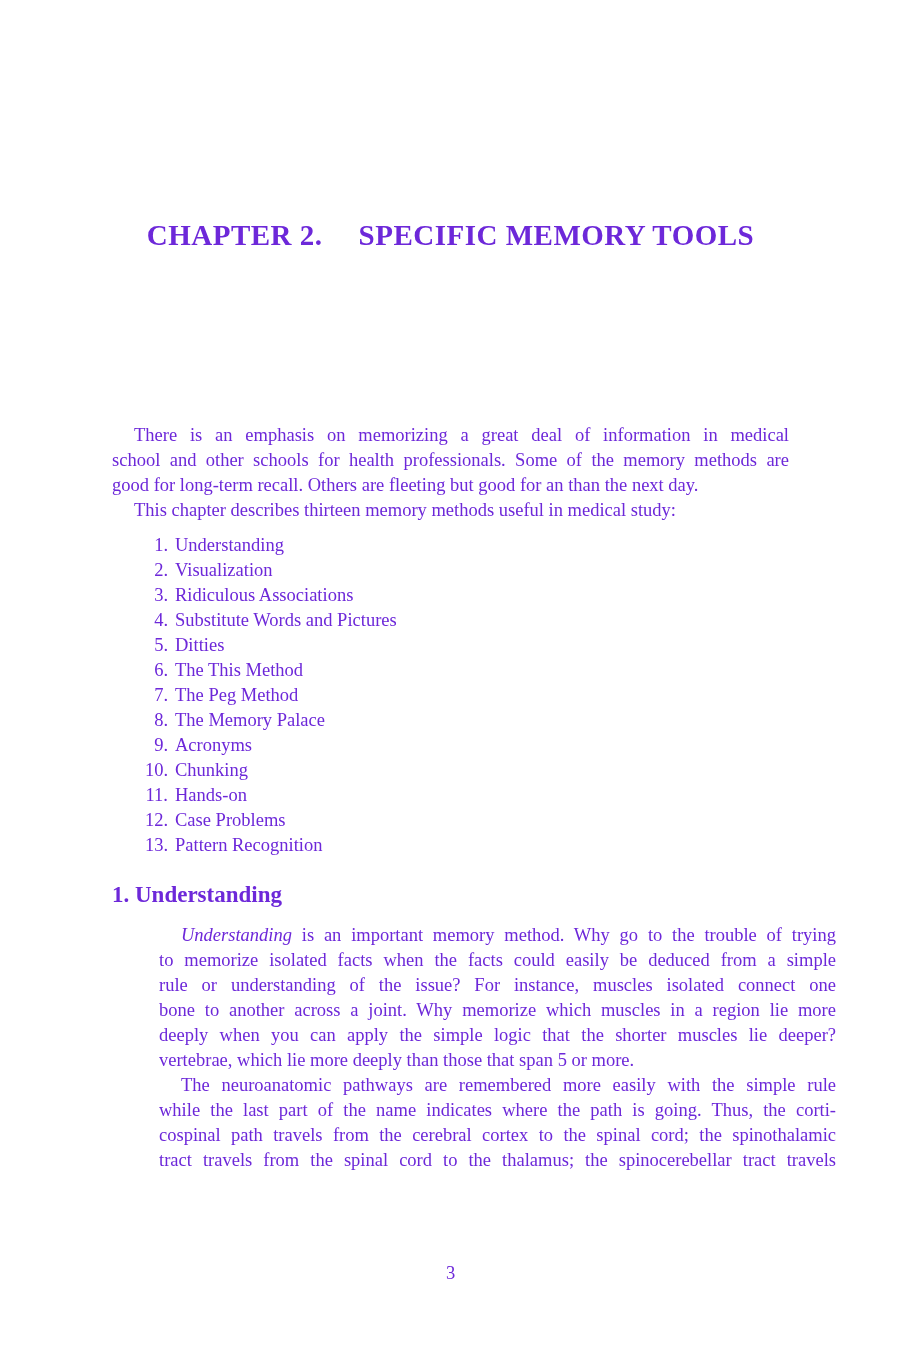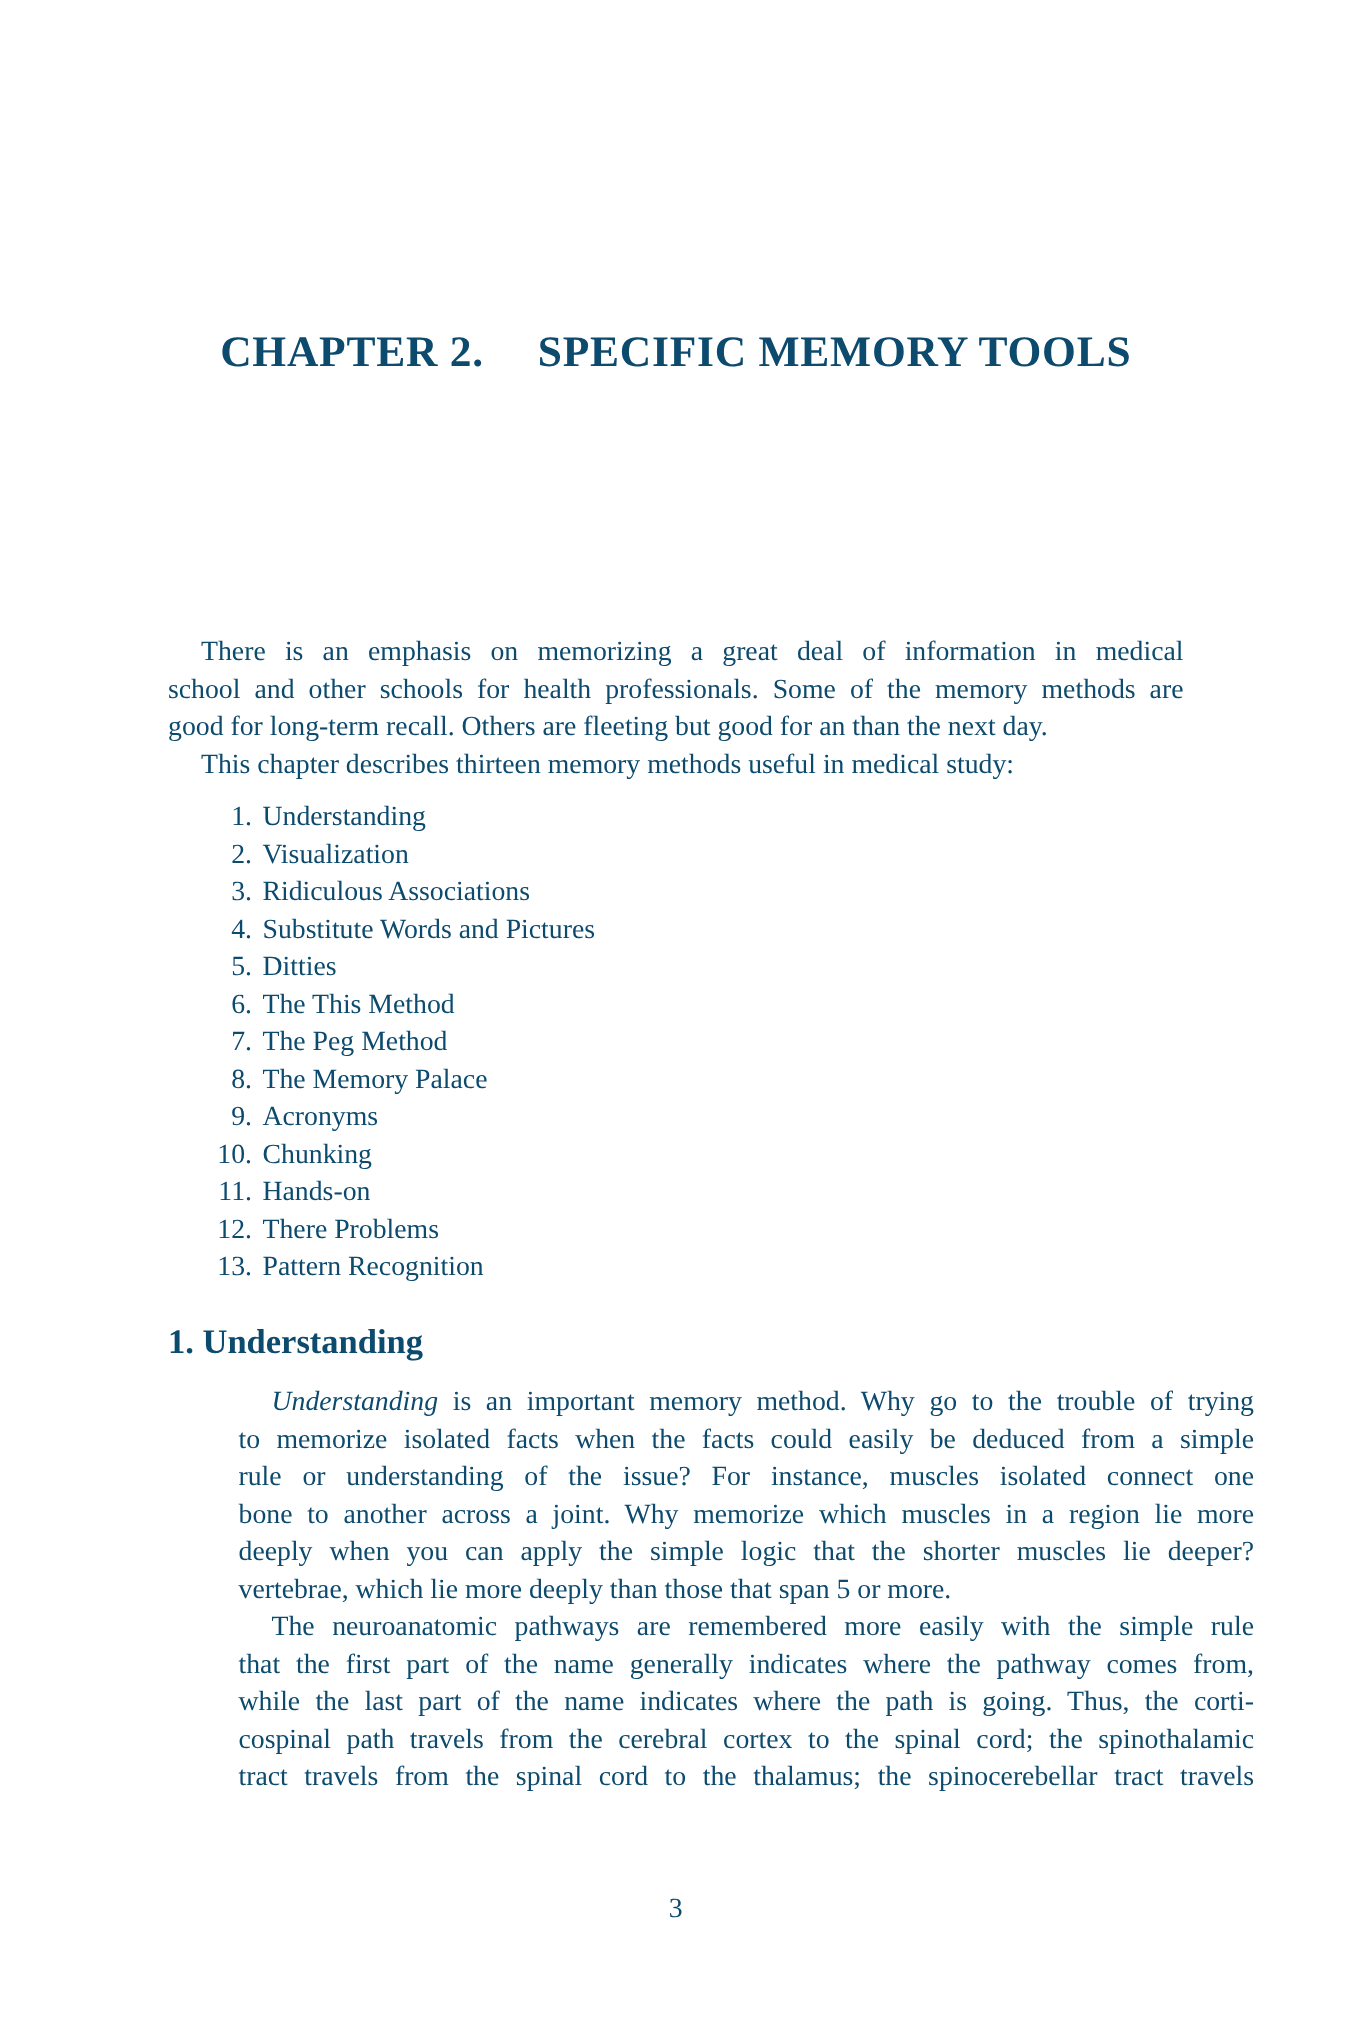--- a/index.html
+++ b/index.html
@@ -1,21 +1,21 @@
 <!DOCTYPE html>
 <html><head>
 <meta charset="utf-8">
 <style>
   html, body { margin: 0; padding: 0; background: #ffffff; }
   .page {
     position: relative;
     width: 901px;
     height: 1351px;
     background: #ffffff;
-    color: #0c4a6e;
+    color: #6d28d9;
     font-family: "Liberation Serif", "DejaVu Serif", serif;
     overflow: hidden;
   }
   .chapter-heading {
     position: absolute;
     top: 219px;
     left: 0;
     width: 100%;
     text-align: center;
     font-weight: bold;
@@ -102,38 +102,37 @@
     <div class="list-row"><span class="num">2.</span><span class="label">Visualization</span></div>
     <div class="list-row"><span class="num">3.</span><span class="label">Ridiculous Associations</span></div>
     <div class="list-row"><span class="num">4.</span><span class="label">Substitute Words and Pictures</span></div>
     <div class="list-row"><span class="num">5.</span><span class="label">Ditties</span></div>
     <div class="list-row"><span class="num">6.</span><span class="label">The This Method</span></div>
     <div class="list-row"><span class="num">7.</span><span class="label">The Peg Method</span></div>
     <div class="list-row"><span class="num">8.</span><span class="label">The Memory Palace</span></div>
     <div class="list-row"><span class="num">9.</span><span class="label">Acronyms</span></div>
     <div class="list-row"><span class="num">10.</span><span class="label">Chunking</span></div>
     <div class="list-row"><span class="num">11.</span><span class="label">Hands-on</span></div>
-    <div class="list-row"><span class="num">12.</span><span class="label">There Problems</span></div>
+    <div class="list-row"><span class="num">12.</span><span class="label">Case Problems</span></div>
     <div class="list-row"><span class="num">13.</span><span class="label">Pattern Recognition</span></div>
   </div>
 
   <div class="section-heading">1. Understanding</div>
 
   <div class="textblock body2">
     <div class="paragraph">
       <div class="line just indent"><span class="it">Understanding</span><span> is an important memory method. Why go to the trouble of trying</span></div>
       <div class="line just">to memorize isolated facts when the facts could easily be deduced from a simple</div>
       <div class="line just">rule or understanding of the issue? For instance, muscles isolated connect one</div>
       <div class="line just">bone to another across a joint. Why memorize which muscles in a region lie more</div>
       <div class="line just">deeply when you can apply the simple logic that the shorter muscles lie deeper?</div>
       <div class="line">vertebrae, which lie more deeply than those that span 5 or more.</div>
     </div>
     <div class="paragraph">
       <div class="line just indent">The neuroanatomic pathways are remembered more easily with the simple rule</div>
-      <div class="line just">that the first part of the name generally indicates where the pathway comes from,</div>
       <div class="line just">while the last part of the name indicates where the path is going. Thus, the corti-</div>
       <div class="line just">cospinal path travels from the cerebral cortex to the spinal cord; the spinothalamic</div>
       <div class="line just">tract travels from the spinal cord to the thalamus; the spinocerebellar tract travels</div>
     </div>
   </div>
 
   <div class="page-number">3</div>
 
 </div>
 

